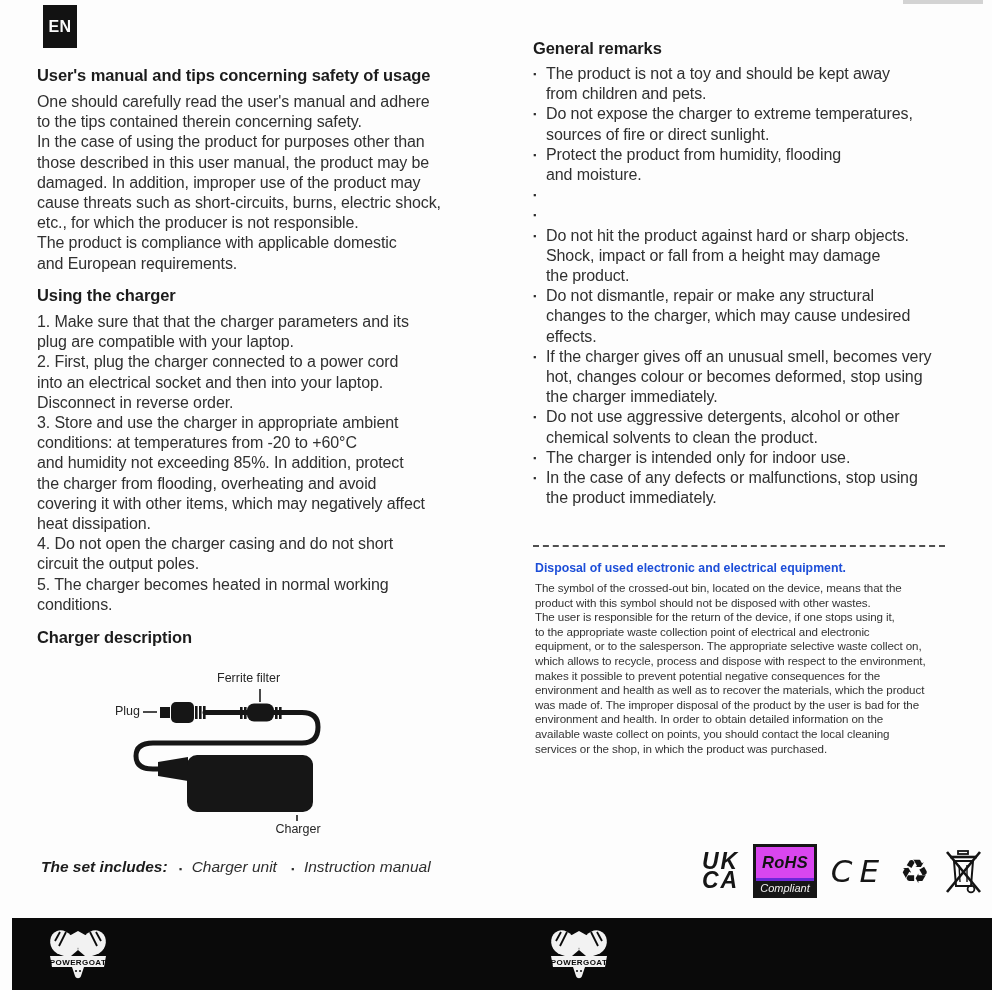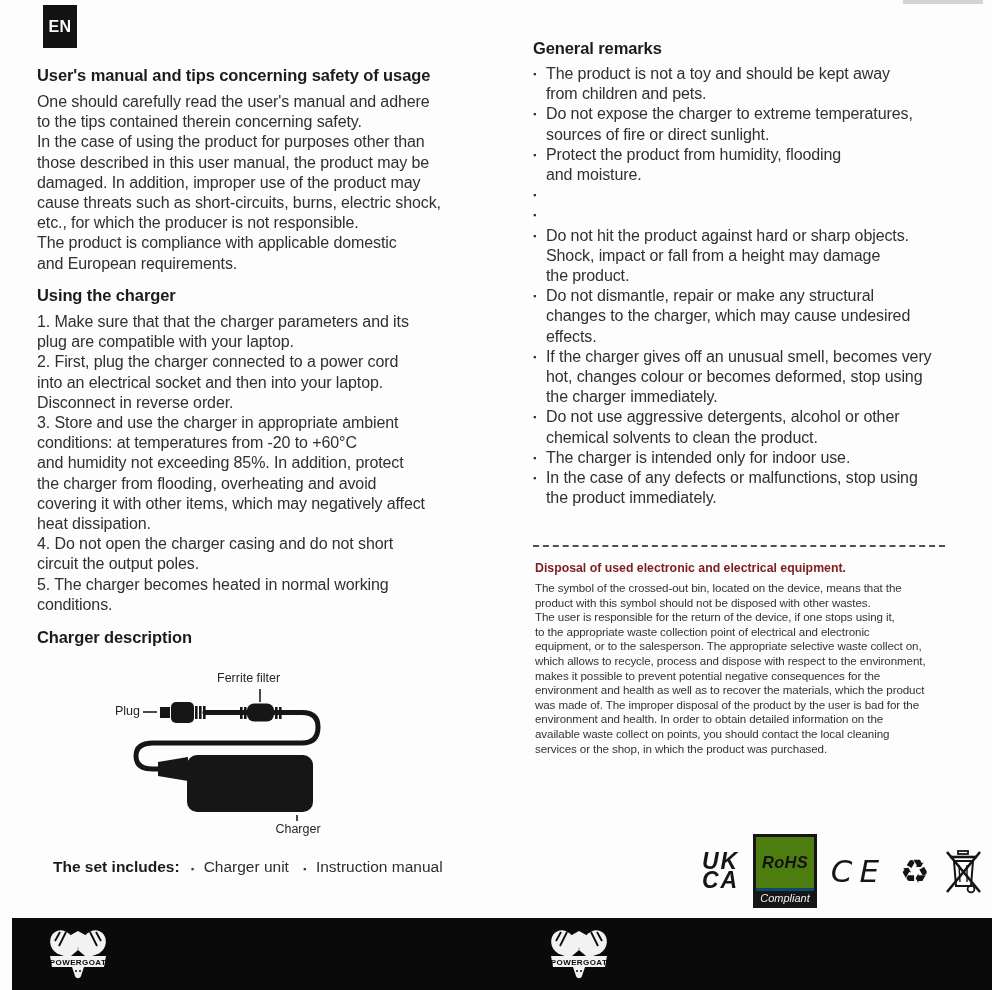--- a/index.html
+++ b/index.html
@@ -25,41 +25,41 @@
     position:absolute;left:0;margin:0;font-size:16px;line-height:20.2px;color:#303030;
     letter-spacing:-.1px;white-space:pre;
   }
   
   ul.remarks{position:absolute;left:0;top:64px;margin:0;padding:0;list-style:none;}
   ul.remarks li{display:flex;margin:0;padding:0;}
   .marker{width:13px;flex:0 0 13px;font-size:9px;line-height:20.2px;color:#2b2b2b;}
   .li-text{white-space:pre;font-size:16px;line-height:20.2px;letter-spacing:-.1px;color:#303030;}
   
   .divider{position:absolute;left:0;top:545px;width:412px;border-top:2px dashed #4f4f4f;}
-  .disposal-h{position:absolute;left:2px;top:561px;margin:0;font-size:12.3px;font-weight:700;color:#7f1d1d;white-space:pre;}
+  .disposal-h{position:absolute;left:2px;top:561px;margin:0;font-size:12.3px;font-weight:700;color:#1d4ed8;white-space:pre;}
   .disposal-b{position:absolute;left:2px;top:581px;margin:0;font-size:11.6px;line-height:14.6px;
     letter-spacing:-.1px;color:#333;white-space:pre;}
   
   .diagram{position:absolute;left:0;top:660px;width:440px;height:188px;}
   .diagram svg{position:absolute;left:0;top:0;}
   .dlabel{position:absolute;font-size:12.5px;color:#262626;white-space:nowrap;}
   .lbl-ferrite{left:180px;top:11px;width:90px;text-align:left;}
   .lbl-plug{left:58px;top:44px;width:45px;text-align:right;}
   .lbl-charger{left:221px;top:162px;width:80px;text-align:center;}
   
-  .set-line{position:absolute;left:16px;top:858px;display:flex;align-items:baseline;font-size:15.5px;}
+  .set-line{position:absolute;left:4px;top:858px;display:flex;align-items:baseline;font-size:15.5px;font-style:italic;}
   .set-label{font-weight:700;color:#1c1c1c;margin-right:11px;}
   .set-item{display:flex;align-items:baseline;margin-right:14px;}
   .set-item .marker{width:13px;line-height:19px;}
   
   .marks{position:absolute;left:169px;top:843px;height:56px;display:flex;align-items:center;gap:14px;font-style:italic;}
   .ukca{font-weight:700;font-size:23px;line-height:19.5px;letter-spacing:2px;color:#161616;text-align:center;}
   .rohs{border:3px solid #161616;text-align:center;}
-  .rohs-top{background:#4d7c0f;border-bottom:3px solid #0c4a6e;font-size:16.5px;font-weight:700;
-    color:#131313;padding:16px 5px;letter-spacing:.3px;}
+  .rohs-top{background:#d946ef;border-bottom:3px solid #6d28d9;font-size:16.5px;font-weight:700;
+    color:#131313;padding:6px 5px;letter-spacing:.3px;}
   .rohs-bottom{background:#161616;color:#f0f0f0;font-size:11px;padding:1px 4px;}
   .ce{font-size:31px;font-weight:500;letter-spacing:7px;color:#161616;font-family:"DejaVu Sans",sans-serif;}
   .recycle{font-size:33px;color:#141414;font-family:"DejaVu Sans",sans-serif;line-height:1;}
   
   .footer-bar{position:absolute;left:12px;top:918px;width:992px;height:72px;background:#0a0a0a;}
   .goat{position:absolute;top:6px;}
   .goat-1{left:35px;}
   .goat-2{left:536px;}
 </style>
 </head>

